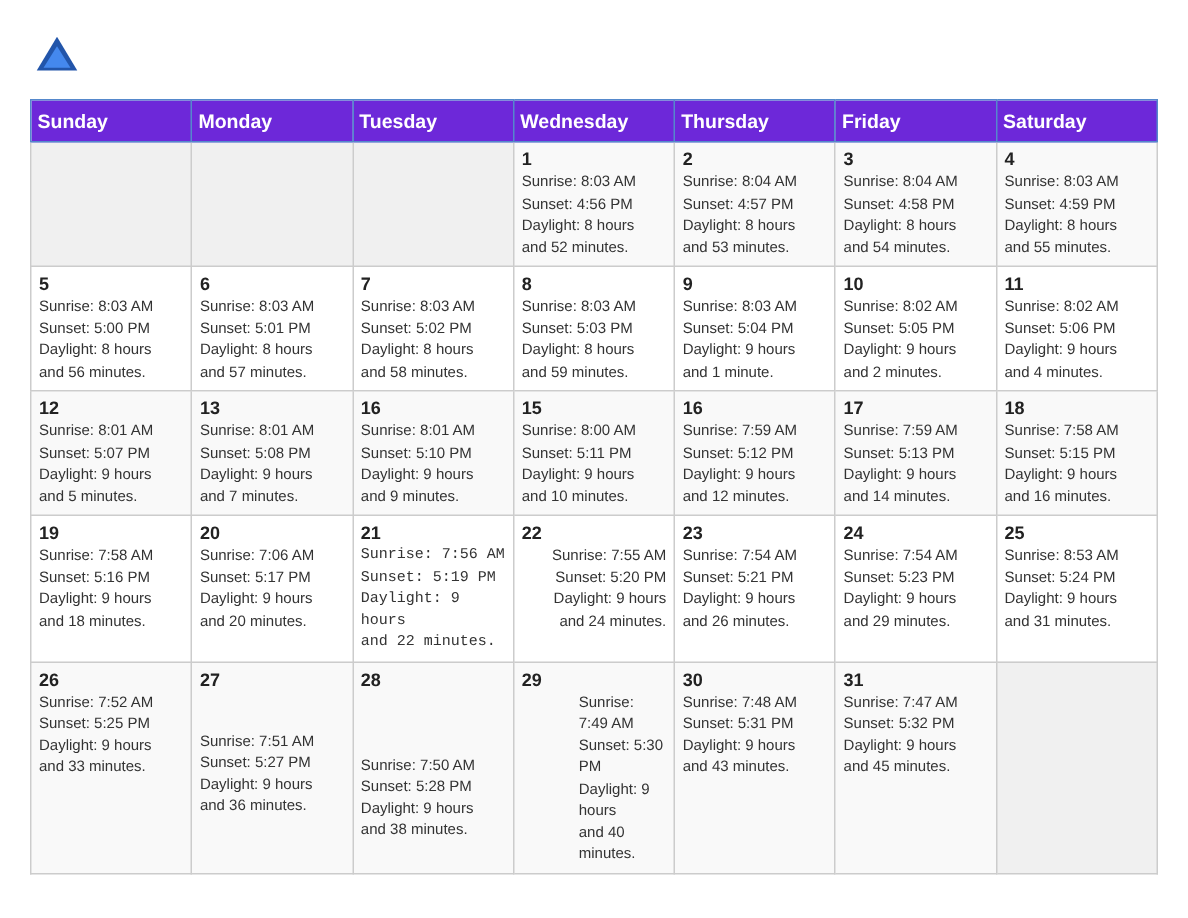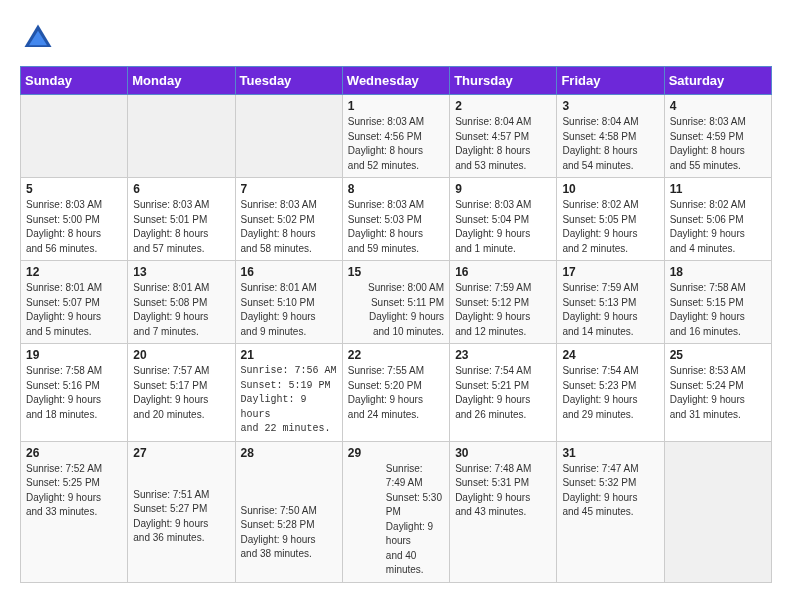--- a/index.html
+++ b/index.html
@@ -231,21 +231,21 @@
         </td>
         <td>
           <span class="day-num">16</span>
           <div class="day-info" style="white-space: pre-line;">Sunrise: 8:01 AM
 Sunset: 5:10 PM
 Daylight: 9 hours
 and 9 minutes.</div>
         </td>
         <td>
           <span class="day-num">15</span>
-          <div class="day-info" style="white-space: pre-line; text-align: right;">Sunrise: 8:00 AM
+          <div class="day-info" style="white-space: pre-line;">Sunrise: 8:00 AM
 Sunset: 5:11 PM
 Daylight: 9 hours
 and 10 minutes.</div>
         </td>
         <td>
           <span class="day-num">16</span>
           <div class="day-info" style="white-space: pre-line;">Sunrise: 7:59 AM
 Sunset: 5:12 PM
 Daylight: 9 hours
 and 12 minutes.</div>
@@ -268,35 +268,35 @@
       <tr>
         <td>
           <span class="day-num">19</span>
           <div class="day-info" style="white-space: pre-line;">Sunrise: 7:58 AM
 Sunset: 5:16 PM
 Daylight: 9 hours
 and 18 minutes.</div>
         </td>
         <td>
           <span class="day-num">20</span>
-          <div class="day-info" style="white-space: pre-line;">Sunrise: 7:57 AM
+          <div class="day-info" style="white-space: pre-line;">Sunrise: 7:06 AM
 Sunset: 5:17 PM
 Daylight: 9 hours
 and 20 minutes.</div>
         </td>
         <td>
           <span class="day-num">21</span>
           <div class="day-info" style="white-space: pre-line; font-family: Liberation Mono, monospace;">Sunrise: 7:56 AM
 Sunset: 5:19 PM
 Daylight: 9 hours
 and 22 minutes.</div>
         </td>
         <td>
           <span class="day-num">22</span>
-          <div class="day-info" style="white-space: pre-line;">Sunrise: 7:55 AM
+          <div class="day-info" style="white-space: pre-line; text-align: right;">Sunrise: 7:55 AM
 Sunset: 5:20 PM
 Daylight: 9 hours
 and 24 minutes.</div>
         </td>
         <td>
           <span class="day-num">23</span>
           <div class="day-info" style="white-space: pre-line;">Sunrise: 7:54 AM
 Sunset: 5:21 PM
 Daylight: 9 hours
 and 26 minutes.</div>

